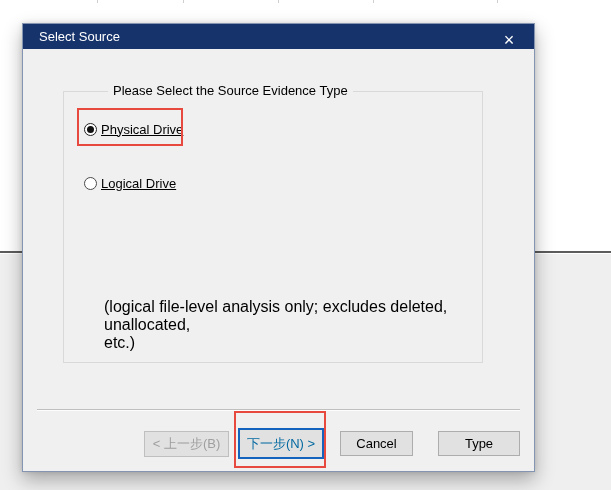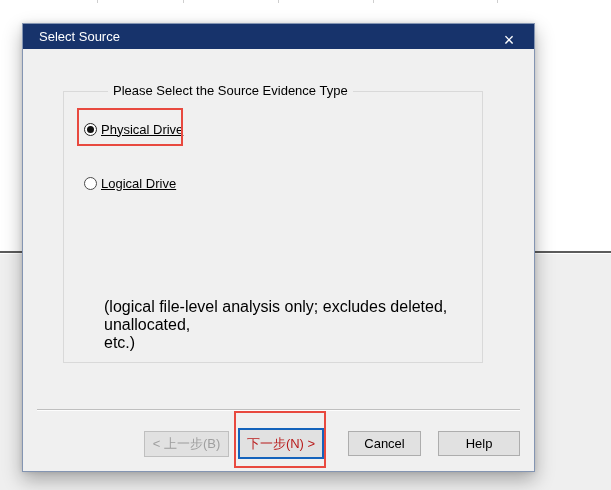--- a/index.html
+++ b/index.html
@@ -55,22 +55,22 @@
     position:absolute;left:14px;right:14px;top:385px;height:0;
     border-top:1px solid #bfbfbf;border-bottom:1px solid #fdfdfd;
   }
 
   .btn{
     position:absolute;height:25px;background:#e1e1e1;border:1px solid #adadad;
     box-sizing:border-box;display:flex;align-items:center;justify-content:center;
     font-size:13px;cursor:default;white-space:nowrap;
   }
   .btn-back{left:121px;top:407px;width:85px;height:26px;color:#9f9f9f;border-color:#bfbfbf;}
-  .btn-next{left:215px;top:404px;width:86px;height:31px;border:2px solid #1463bc;color:#b91c1c;}
-  .btn-cancel{left:325px;top:407px;width:73px;}
+  .btn-next{left:215px;top:404px;width:86px;height:31px;border:2px solid #1463bc;color:#0369a1;}
+  .btn-cancel{left:317px;top:407px;width:73px;}
   .btn-help{left:415px;top:407px;width:82px;}
 
   .annotation{
     position:absolute;border:2px solid #e8493f;box-sizing:border-box;
     background:transparent;z-index:10;pointer-events:none;
   }
   .anno-physical{left:77px;top:108px;width:106px;height:38px;}
   .anno-next{left:234px;top:411px;width:92px;height:57px;}
 </style>
 </head>
@@ -113,19 +113,19 @@
       <div>(logical file-level analysis only; excludes deleted, unallocated,</div>
       <div>etc.)</div>
     </div>
 
 
     <div class="separator"></div>
 
     <div class="btn btn-back">&lt; 上一步(B)</div>
     <div class="btn btn-next">下一步(N) &gt;</div>
     <div class="btn btn-cancel">Cancel</div>
-    <div class="btn btn-help">Help</div>
+    <div class="btn btn-help">Type</div>
   </div>
 
   <div class="annotation anno-physical"></div>
   <div class="annotation anno-next"></div>
 
 </div>
 
 </body></html>

